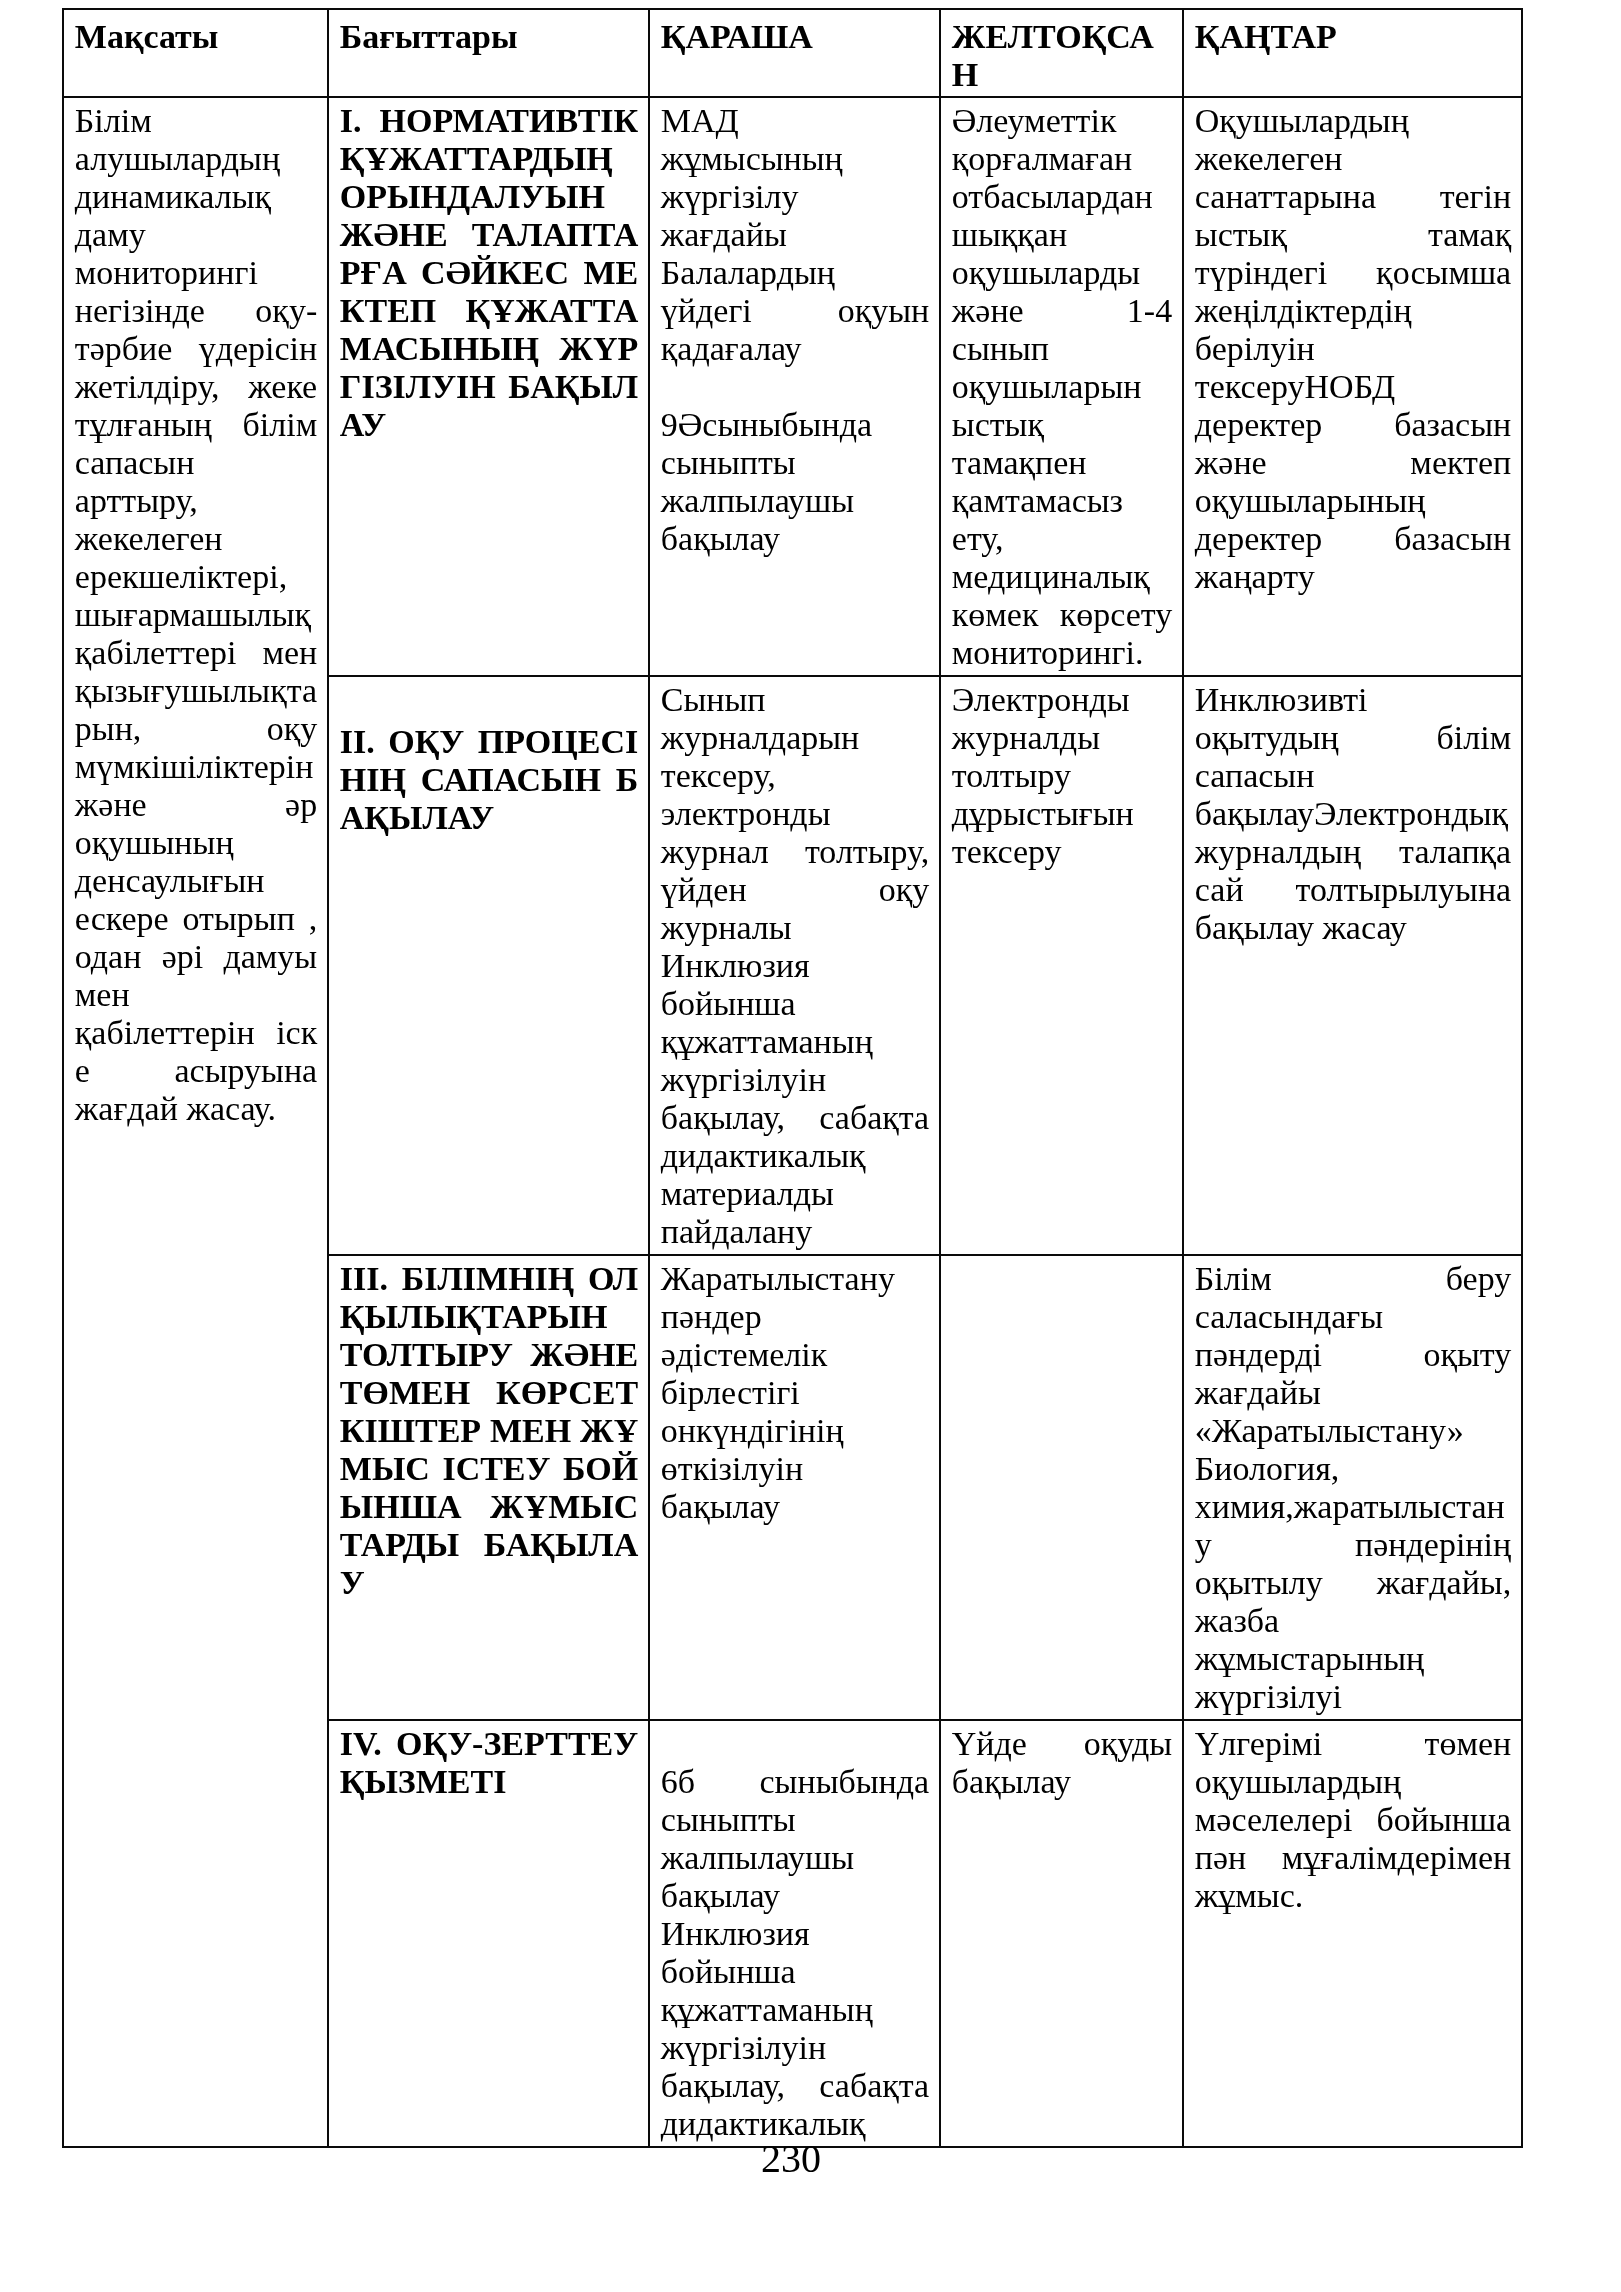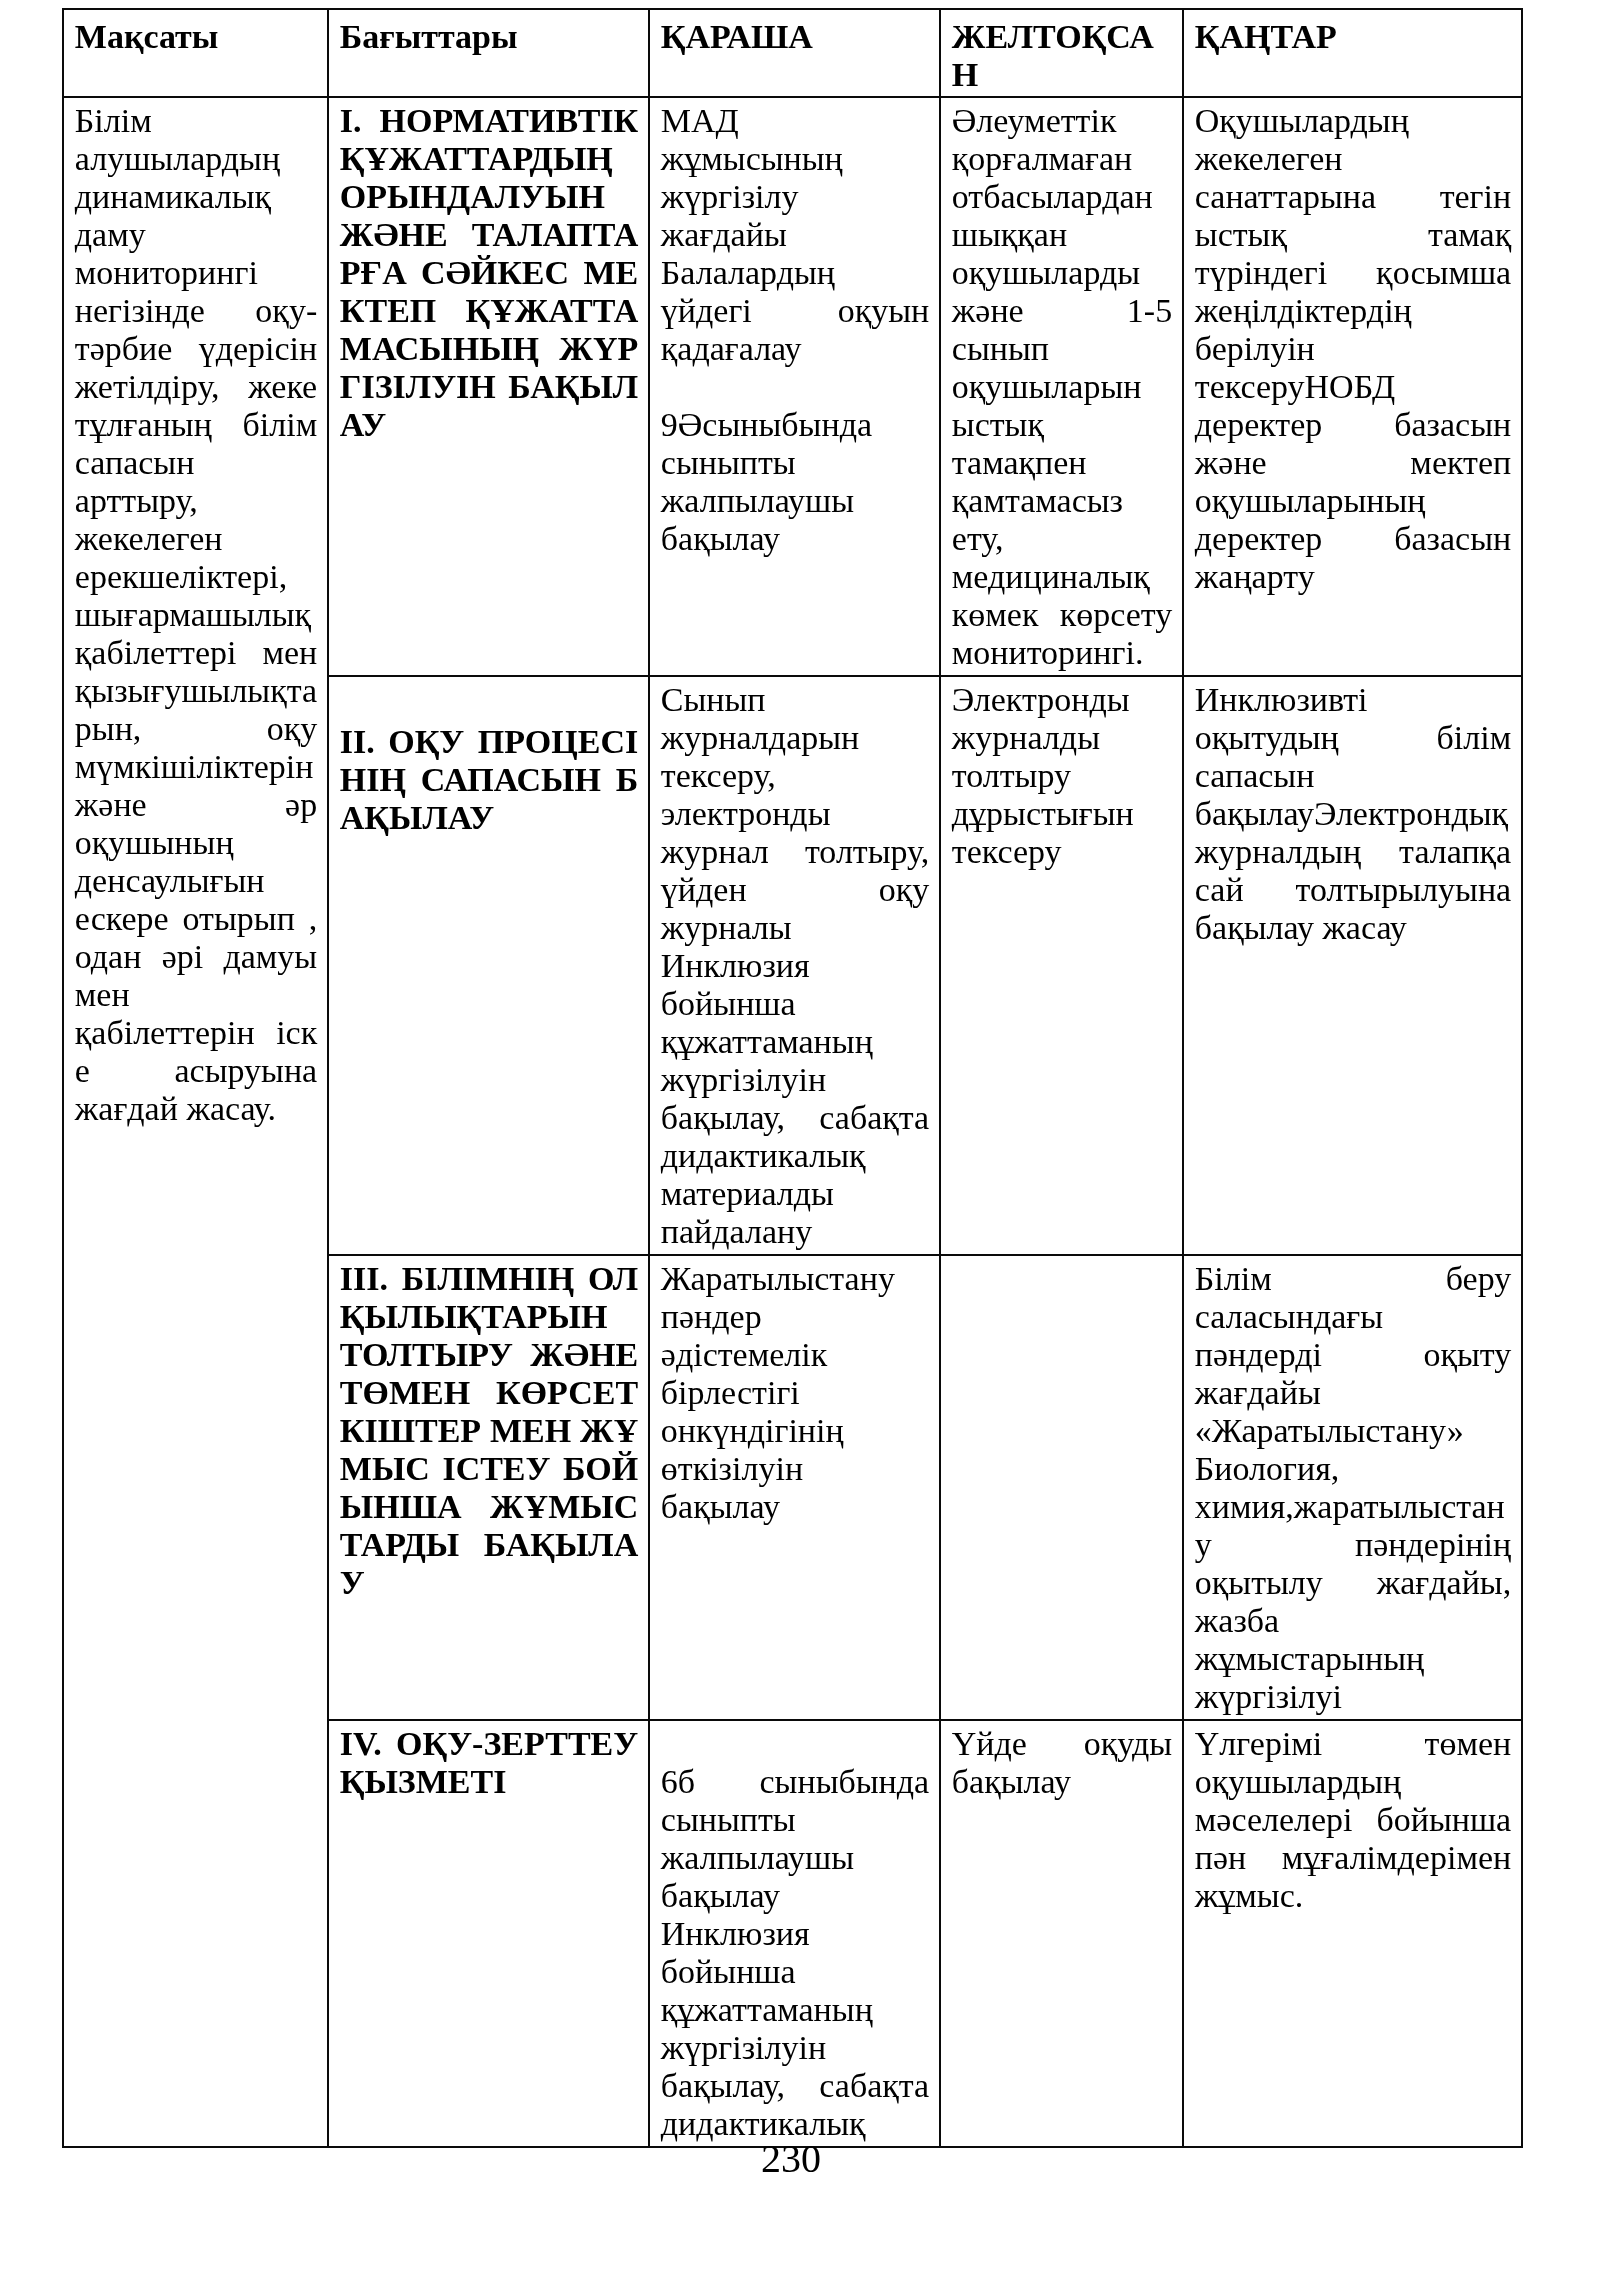--- a/index.html
+++ b/index.html
@@ -94,21 +94,21 @@
         <p>Білім алушылардың динамикалық даму мониторингі негізінде оқу-тәрбие үдерісін жетілдіру, жеке тұлғаның білім сапасын арттыру, жекелеген ерекшеліктері, шығармашылық қабілеттері мен қызығушылықтарын, оқу мүмкішіліктерін және әр оқушының денсаулығын ескере отырып , одан әрі дамуы мен қабілеттерін іск е асыруына жағдай жасау.</p>
       </td>
       <td class="direction-cell">
         <p>I. НОРМАТИВТІК ҚҰЖАТТАРДЫҢ ОРЫНДАЛУЫН ЖӘНЕ ТАЛАПТАРҒА СӘЙКЕС МЕКТЕП ҚҰЖАТТАМАСЫНЫҢ ЖҮРГІЗІЛУІН БАҚЫЛАУ</p>
       </td>
       <td>
         <p>МАД жұмысының жүргізілу жағдайы Балалардың үйдегі оқуын қадағалау</p>
         <p class="gap-above">9Әсыныбында сыныпты жалпылаушы бақылау</p>
       </td>
       <td>
-        <p>Әлеуметтік қорғалмаған отбасылардан шыққан оқушыларды және 1-5 сынып оқушыларын ыстық тамақпен қамтамасыз ету, медициналық көмек көрсету мониторингі.</p>
+        <p>Әлеуметтік қорғалмаған отбасылардан шыққан оқушыларды және 1-4 сынып оқушыларын ыстық тамақпен қамтамасыз ету, медициналық көмек көрсету мониторингі.</p>
       </td>
       <td>
         <p>Оқушылардың жекелеген санаттарына тегін ыстық тамақ түріндегі қосымша жеңілдіктердің берілуін тексеруНОБД деректер базасын және мектеп оқушыларының деректер базасын жаңарту</p>
       </td>
     </tr>
 
     <tr class="row-2">
       <td class="direction-cell">
         <p class="gap-above">II. ОҚУ ПРОЦЕСІНІҢ САПАСЫН БАҚЫЛАУ</p>
       </td>

